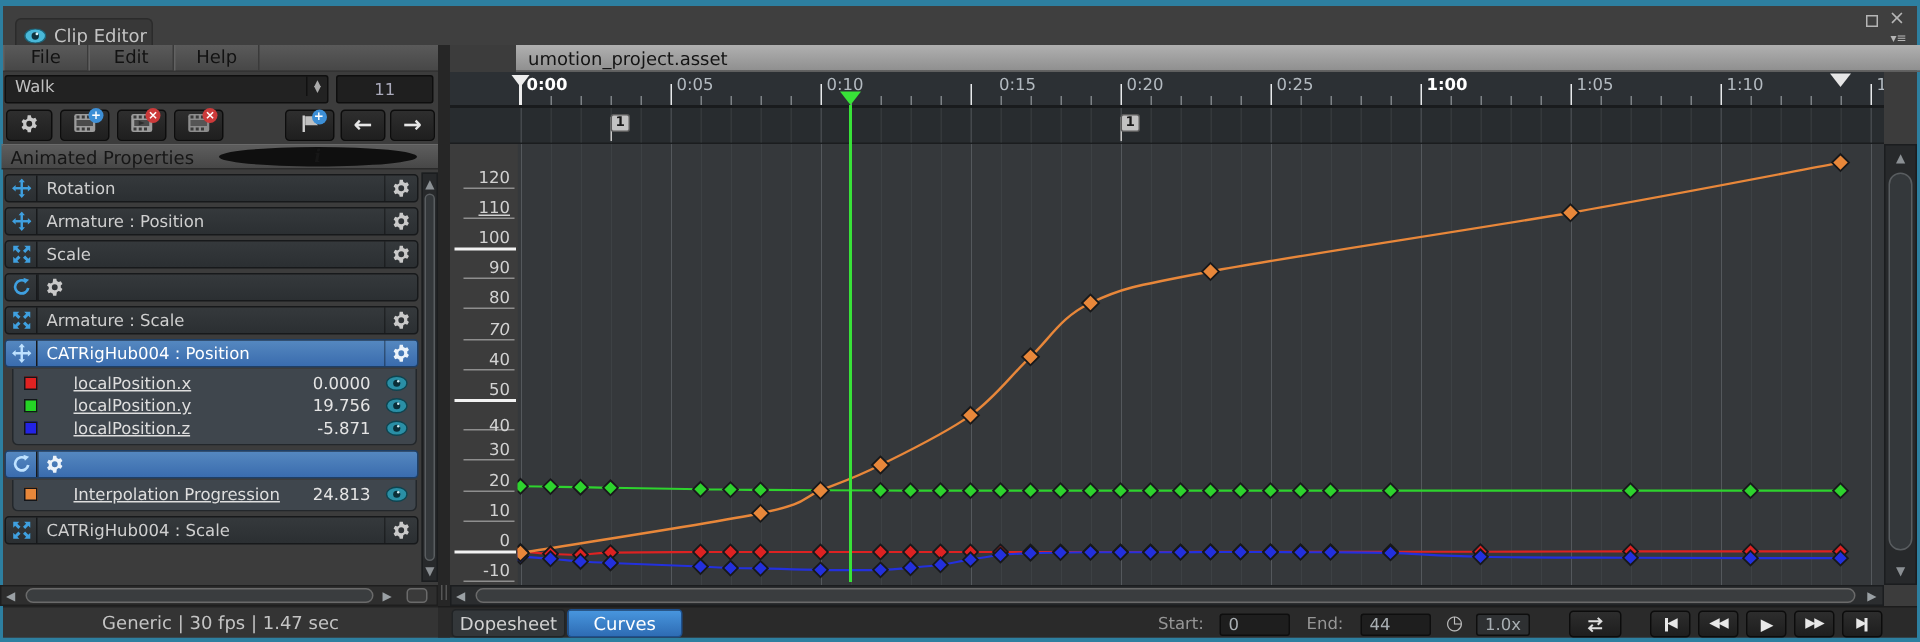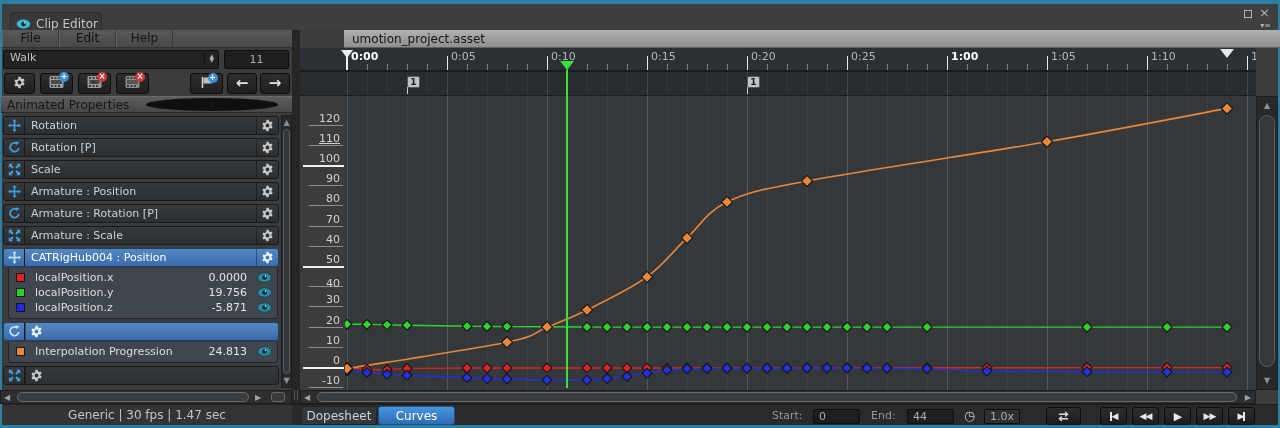--- a/index.html
+++ b/index.html
@@ -53,21 +53,21 @@
         display:flex;align-items:center;margin-bottom:3px;}
   .prow.sel{background:linear-gradient(#5588c0,#3a6cae);border-color:#1e3f66;}
   .prow .icell{width:21px;display:flex;justify-content:center;align-items:center;align-self:stretch;border-right:1px solid #17191b;}
   .prow .plabel{flex:1;margin-left:6px;color:#cfcfcf;white-space:nowrap;overflow:hidden;}
   .prow.sel .plabel{color:#fff;}
   .prow .gcell{width:22px;display:flex;justify-content:center;align-items:center;align-self:stretch;border-left:1px solid rgba(0,0,0,.35);}
   .child-panel{margin:-2px 0 3px 5px;width:270px;background:#3f464d;border:1px solid #23272b;border-top:none;
                border-radius:0 0 4px 4px;padding:2px 0 3px 0;}
   .crow{height:15px;display:flex;align-items:center;}
   .swatch{width:9px;height:9px;margin-left:7px;border:1px solid #14161a;}
-  .clabel{margin-left:10px;flex:1;color:#dedede;}
+  .clabel{margin-left:24px;flex:1;color:#dedede;text-decoration:underline;}
   .cvalue{color:#e4e4e4;margin-right:7px;}
   .eyecell{width:20px;margin-right:3px;display:flex;justify-content:center;}
   
   .sbtrack{background:#27292b;border:1px solid #1b1d1f;}
   .sbthumb{position:absolute;background:#34383b;border:1px solid #595d60;border-radius:5px;}
   .sbarrow{position:absolute;color:#8b9094;font-size:8px;text-align:center;width:100%;}
   
   #ruler{left:300px;top:48px;width:956px;height:24px;background:#2c3034;border-bottom:2px solid #191b1d;overflow:hidden;}
   #event{left:300px;top:72px;width:956px;height:24px;background:#282c2f;border-bottom:1px solid #1b1d1f;overflow:hidden;}
   .rlabel{position:absolute;top:2px;font-size:11px;color:#b3bac0;}
@@ -245,71 +245,56 @@
         <span class="plabel">Rotation</span>
         <span class="gcell">
           <svg width="13" height="13" viewBox="0 0 16 16">
             <path fill="#c9c9c9" fill-rule="evenodd" d="M6.7 1h2.6l.4 1.8a5.3 5.3 0 0 1 1.5.9l1.8-.6 1.3 2.2-1.4 1.2a5.3 5.3 0 0 1 0 1.8l1.4 1.2-1.3 2.2-1.8-.6a5.3 5.3 0 0 1-1.5.9L9.3 15H6.7l-.4-1.8a5.3 5.3 0 0 1-1.5-.9l-1.8.6-1.3-2.2 1.4-1.2a5.3 5.3 0 0 1 0-1.8L1.7 6.5 3 4.3l1.8.6a5.3 5.3 0 0 1 1.5-.9zM8 5.6a2.4 2.4 0 1 0 0 4.8 2.4 2.4 0 0 0 0-4.8z"></path>
           </svg>
         </span>
       </div>
       <div class="prow">
         <span class="icell">
           <svg width="13" height="13" viewBox="0 0 16 16">
-            <path d="M13.3 8.6A5.4 5.4 0 1 1 11 3.2" fill="none" stroke="#3fa0e0" stroke-width="2.2"></path>
-            <path d="M9.4 0.2l4.6 1.6-3.4 3.4z" fill="#3fa0e0"></path>
-          </svg>
-        </span>
-        <span class="plabel">Rotation [P]</span>
-        <span class="gcell">
-          <svg width="13" height="13" viewBox="0 0 16 16">
-            <path fill="#c9c9c9" fill-rule="evenodd" d="M6.7 1h2.6l.4 1.8a5.3 5.3 0 0 1 1.5.9l1.8-.6 1.3 2.2-1.4 1.2a5.3 5.3 0 0 1 0 1.8l1.4 1.2-1.3 2.2-1.8-.6a5.3 5.3 0 0 1-1.5.9L9.3 15H6.7l-.4-1.8a5.3 5.3 0 0 1-1.5-.9l-1.8.6-1.3-2.2 1.4-1.2a5.3 5.3 0 0 1 0-1.8L1.7 6.5 3 4.3l1.8.6a5.3 5.3 0 0 1 1.5-.9zM8 5.6a2.4 2.4 0 1 0 0 4.8 2.4 2.4 0 0 0 0-4.8z"></path>
-          </svg>
-        </span>
-      </div>
-      <div class="prow">
-        <span class="icell">
-          <svg width="13" height="13" viewBox="0 0 16 16">
-            <g fill="#3fa0e0">
-              <path d="M1 1h5L4.4 2.6 7 5.2 5.2 7 2.6 4.4 1 6zM15 1v5l-1.6-1.6L10.8 7 9 5.2l2.6-2.6L10 1zM1 15v-5l1.6 1.6L5.2 9 7 10.8l-2.6 2.6L6 15zM15 15h-5l1.6-1.6L9 10.8 10.8 9l2.6 2.6L15 10z"></path>
-            </g>
-          </svg>
-        </span>
-        <span class="plabel">Scale</span>
-        <span class="gcell">
-          <svg width="13" height="13" viewBox="0 0 16 16">
-            <path fill="#c9c9c9" fill-rule="evenodd" d="M6.7 1h2.6l.4 1.8a5.3 5.3 0 0 1 1.5.9l1.8-.6 1.3 2.2-1.4 1.2a5.3 5.3 0 0 1 0 1.8l1.4 1.2-1.3 2.2-1.8-.6a5.3 5.3 0 0 1-1.5.9L9.3 15H6.7l-.4-1.8a5.3 5.3 0 0 1-1.5-.9l-1.8.6-1.3-2.2 1.4-1.2a5.3 5.3 0 0 1 0-1.8L1.7 6.5 3 4.3l1.8.6a5.3 5.3 0 0 1 1.5-.9zM8 5.6a2.4 2.4 0 1 0 0 4.8 2.4 2.4 0 0 0 0-4.8z"></path>
-          </svg>
-        </span>
-      </div>
-      <div class="prow">
-        <span class="icell">
-          <svg width="13" height="13" viewBox="0 0 16 16">
             <g fill="#3fa0e0">
               <rect x="7" y="2.6" width="2" height="10.8"></rect>
               <rect x="2.6" y="7" width="10.8" height="2"></rect>
               <path d="M8 0l2.6 3H5.4zM8 16l2.6-3H5.4zM0 8l3-2.6v5.2zM16 8l-3-2.6v5.2z"></path>
             </g>
           </svg>
         </span>
         <span class="plabel">Armature : Position</span>
         <span class="gcell">
           <svg width="13" height="13" viewBox="0 0 16 16">
             <path fill="#c9c9c9" fill-rule="evenodd" d="M6.7 1h2.6l.4 1.8a5.3 5.3 0 0 1 1.5.9l1.8-.6 1.3 2.2-1.4 1.2a5.3 5.3 0 0 1 0 1.8l1.4 1.2-1.3 2.2-1.8-.6a5.3 5.3 0 0 1-1.5.9L9.3 15H6.7l-.4-1.8a5.3 5.3 0 0 1-1.5-.9l-1.8.6-1.3-2.2 1.4-1.2a5.3 5.3 0 0 1 0-1.8L1.7 6.5 3 4.3l1.8.6a5.3 5.3 0 0 1 1.5-.9zM8 5.6a2.4 2.4 0 1 0 0 4.8 2.4 2.4 0 0 0 0-4.8z"></path>
           </svg>
         </span>
       </div>
       <div class="prow">
         <span class="icell">
           <svg width="13" height="13" viewBox="0 0 16 16">
+            <g fill="#3fa0e0">
+              <path d="M1 1h5L4.4 2.6 7 5.2 5.2 7 2.6 4.4 1 6zM15 1v5l-1.6-1.6L10.8 7 9 5.2l2.6-2.6L10 1zM1 15v-5l1.6 1.6L5.2 9 7 10.8l-2.6 2.6L6 15zM15 15h-5l1.6-1.6L9 10.8 10.8 9l2.6 2.6L15 10z"></path>
+            </g>
+          </svg>
+        </span>
+        <span class="plabel">Scale</span>
+        <span class="gcell">
+          <svg width="13" height="13" viewBox="0 0 16 16">
+            <path fill="#c9c9c9" fill-rule="evenodd" d="M6.7 1h2.6l.4 1.8a5.3 5.3 0 0 1 1.5.9l1.8-.6 1.3 2.2-1.4 1.2a5.3 5.3 0 0 1 0 1.8l1.4 1.2-1.3 2.2-1.8-.6a5.3 5.3 0 0 1-1.5.9L9.3 15H6.7l-.4-1.8a5.3 5.3 0 0 1-1.5-.9l-1.8.6-1.3-2.2 1.4-1.2a5.3 5.3 0 0 1 0-1.8L1.7 6.5 3 4.3l1.8.6a5.3 5.3 0 0 1 1.5-.9zM8 5.6a2.4 2.4 0 1 0 0 4.8 2.4 2.4 0 0 0 0-4.8z"></path>
+          </svg>
+        </span>
+      </div>
+      <div class="prow">
+        <span class="icell">
+          <svg width="13" height="13" viewBox="0 0 16 16">
             <path d="M13.3 8.6A5.4 5.4 0 1 1 11 3.2" fill="none" stroke="#3fa0e0" stroke-width="2.2"></path>
             <path d="M9.4 0.2l4.6 1.6-3.4 3.4z" fill="#3fa0e0"></path>
           </svg>
         </span>
-        <span class="plabel">Armature : Rotation [P]</span>
         <span class="gcell">
           <svg width="13" height="13" viewBox="0 0 16 16">
             <path fill="#c9c9c9" fill-rule="evenodd" d="M6.7 1h2.6l.4 1.8a5.3 5.3 0 0 1 1.5.9l1.8-.6 1.3 2.2-1.4 1.2a5.3 5.3 0 0 1 0 1.8l1.4 1.2-1.3 2.2-1.8-.6a5.3 5.3 0 0 1-1.5.9L9.3 15H6.7l-.4-1.8a5.3 5.3 0 0 1-1.5-.9l-1.8.6-1.3-2.2 1.4-1.2a5.3 5.3 0 0 1 0-1.8L1.7 6.5 3 4.3l1.8.6a5.3 5.3 0 0 1 1.5-.9zM8 5.6a2.4 2.4 0 1 0 0 4.8 2.4 2.4 0 0 0 0-4.8z"></path>
           </svg>
         </span>
       </div>
       <div class="prow">
         <span class="icell">
           <svg width="13" height="13" viewBox="0 0 16 16">
             <g fill="#3fa0e0">
@@ -407,20 +392,21 @@
         </div>
       </div>
       <div class="prow">
         <span class="icell">
           <svg width="13" height="13" viewBox="0 0 16 16">
             <g fill="#3fa0e0">
               <path d="M1 1h5L4.4 2.6 7 5.2 5.2 7 2.6 4.4 1 6zM15 1v5l-1.6-1.6L10.8 7 9 5.2l2.6-2.6L10 1zM1 15v-5l1.6 1.6L5.2 9 7 10.8l-2.6 2.6L6 15zM15 15h-5l1.6-1.6L9 10.8 10.8 9l2.6 2.6L15 10z"></path>
             </g>
           </svg>
         </span>
+        <span class="plabel">CATRigHub004 : Scale</span>
         <span class="gcell">
           <svg width="13" height="13" viewBox="0 0 16 16">
             <path fill="#c9c9c9" fill-rule="evenodd" d="M6.7 1h2.6l.4 1.8a5.3 5.3 0 0 1 1.5.9l1.8-.6 1.3 2.2-1.4 1.2a5.3 5.3 0 0 1 0 1.8l1.4 1.2-1.3 2.2-1.8-.6a5.3 5.3 0 0 1-1.5.9L9.3 15H6.7l-.4-1.8a5.3 5.3 0 0 1-1.5-.9l-1.8.6-1.3-2.2 1.4-1.2a5.3 5.3 0 0 1 0-1.8L1.7 6.5 3 4.3l1.8.6a5.3 5.3 0 0 1 1.5-.9zM8 5.6a2.4 2.4 0 1 0 0 4.8 2.4 2.4 0 0 0 0-4.8z"></path>
           </svg>
         </span>
       </div>
     </div>
 
   <div class="abs sbtrack" style="left:281px;top:115px;width:11px;height:273px">
     <div class="sbarrow" style="top:2px">▲</div>
@@ -471,21 +457,21 @@
       <div class="ftick" style="left: 827px;"></div>
       <div class="rtick" style="left: 847px; top: 8px; height: 14px;"></div>
       <div class="ftick" style="left: 867px;"></div>
       <div class="ftick" style="left: 887px;"></div>
       <div class="ftick" style="left: 907px;"></div>
       <div class="ftick" style="left: 927px;"></div>
       <div class="rtick" style="left: 947px; top: 8px; height: 14px;"></div>
       <div class="rlabel bold" style="left: 51px;">0:00</div>
       <div class="rlabel" style="left: 151px;">0:05</div>
       <div class="rlabel" style="left: 251px;">0:10</div>
-      <div class="rlabel" style="left: 351px;">0:15</div>
+      <div class="rlabel" style="left: 366px;">0:15</div>
       <div class="rlabel" style="left: 451px;">0:20</div>
       <div class="rlabel" style="left: 551px;">0:25</div>
       <div class="rlabel bold" style="left: 651px;">1:00</div>
       <div class="rlabel" style="left: 751px;">1:05</div>
       <div class="rlabel" style="left: 851px;">1:10</div>
       <div class="rlabel" style="left: 951px;">1:15</div>
     </div>
   <div class="abs" id="event">
       <div class="evline" style="left: 47px; background: rgb(68, 72, 76);"></div>
       <div class="evline" style="left: 67px; background: rgb(52, 56, 59);"></div>
@@ -543,21 +529,21 @@
       <div class="ylab" style="top: 15.6px;">120</div>
       <div class="ytick" style="top: 49px;"></div>
       <div class="ylab" style="top: 35.8px; text-decoration: underline;">110</div>
       <div class="ytick major" style="top: 69px;"></div>
       <div class="ylab" style="top: 56px;">100</div>
       <div class="ytick" style="top: 89px;"></div>
       <div class="ylab" style="top: 76.2px;">90</div>
       <div class="ytick" style="top: 109px;"></div>
       <div class="ylab" style="top: 96.4px;">80</div>
       <div class="ytick" style="top: 130px;"></div>
-      <div class="ylab" style="top: 116.6px;">70</div>
+      <div class="ylab" style="top: 116.6px; font-style: italic;">70</div>
       <div class="ytick" style="top: 150px;"></div>
       <div class="ylab" style="top: 136.8px;">40</div>
       <div class="ytick major" style="top: 170px;"></div>
       <div class="ylab" style="top: 157px;">50</div>
       <div class="ytick" style="top: 190px;"></div>
       <div class="ylab" style="top: 181px;">40</div>
       <div class="ytick" style="top: 210px;"></div>
       <div class="ylab" style="top: 197.4px;">30</div>
       <div class="ytick" style="top: 231px;"></div>
       <div class="ylab" style="top: 217.6px;">20</div>

